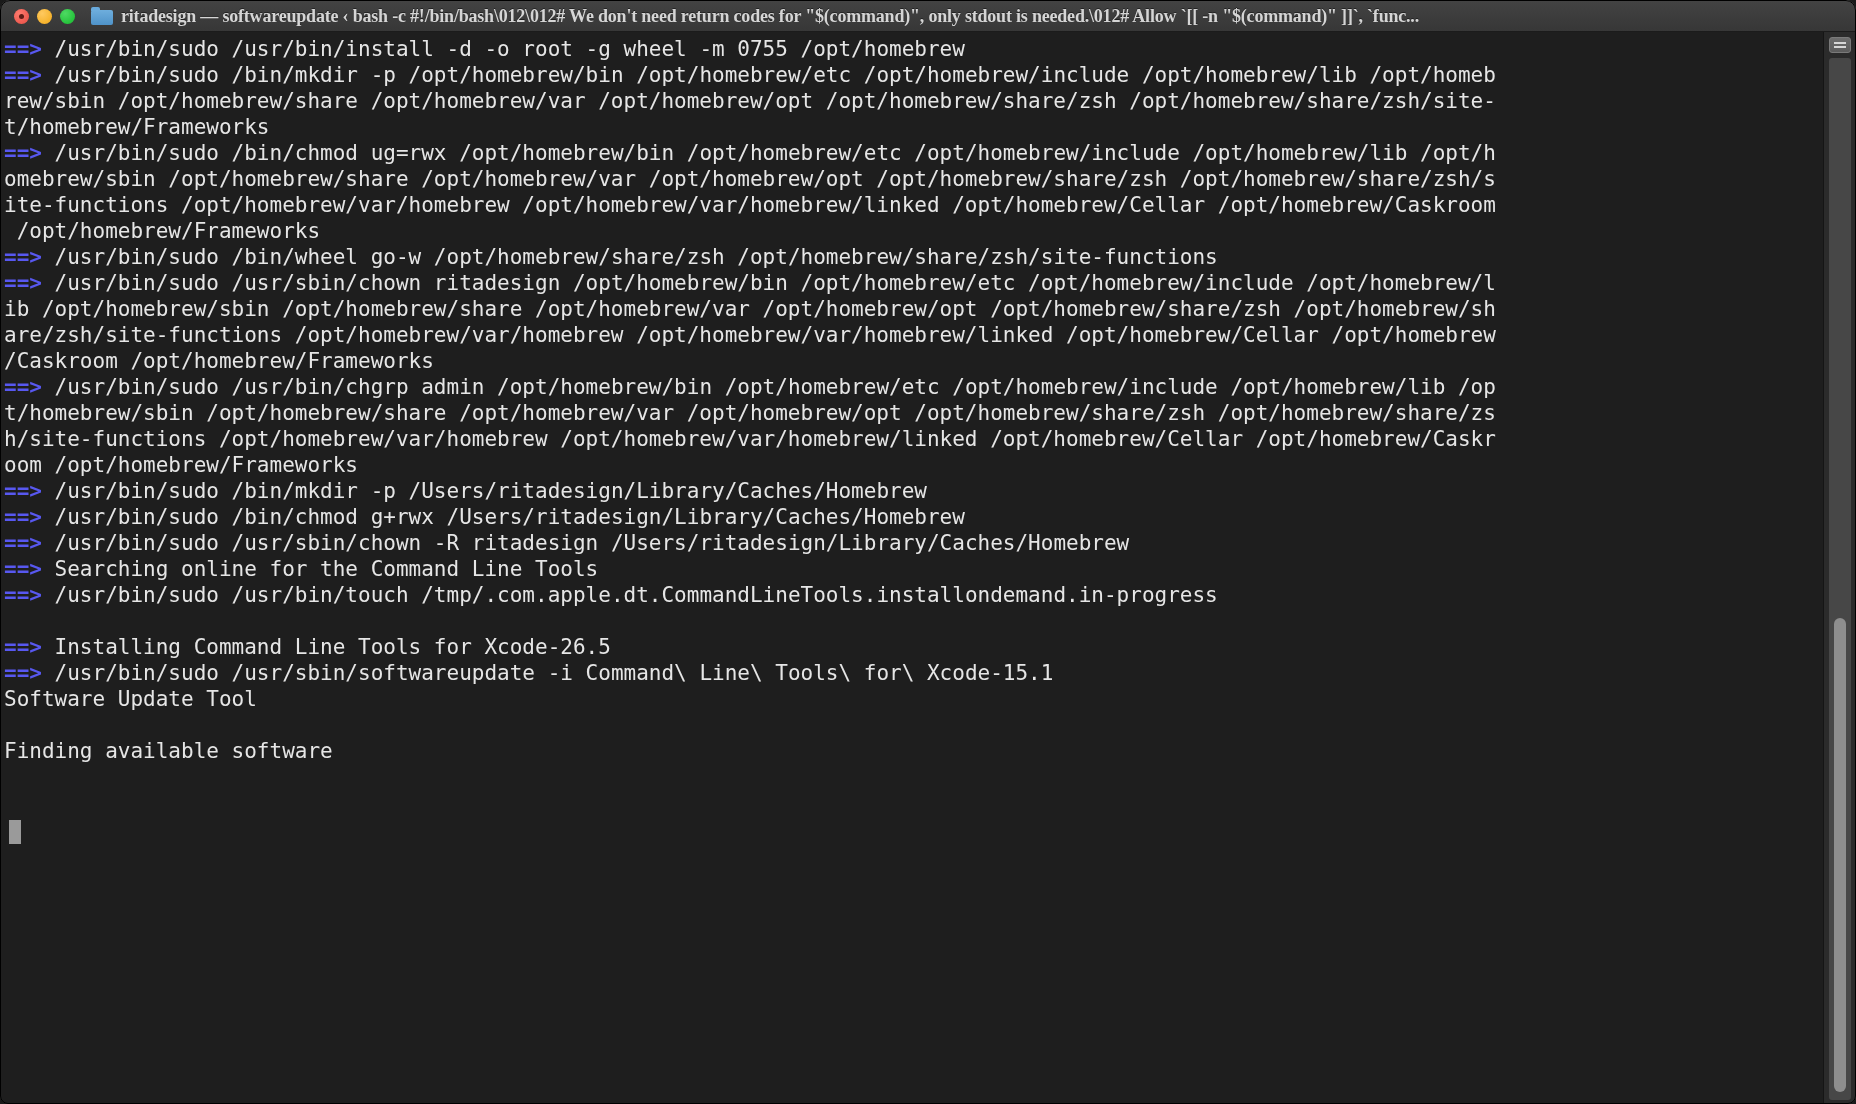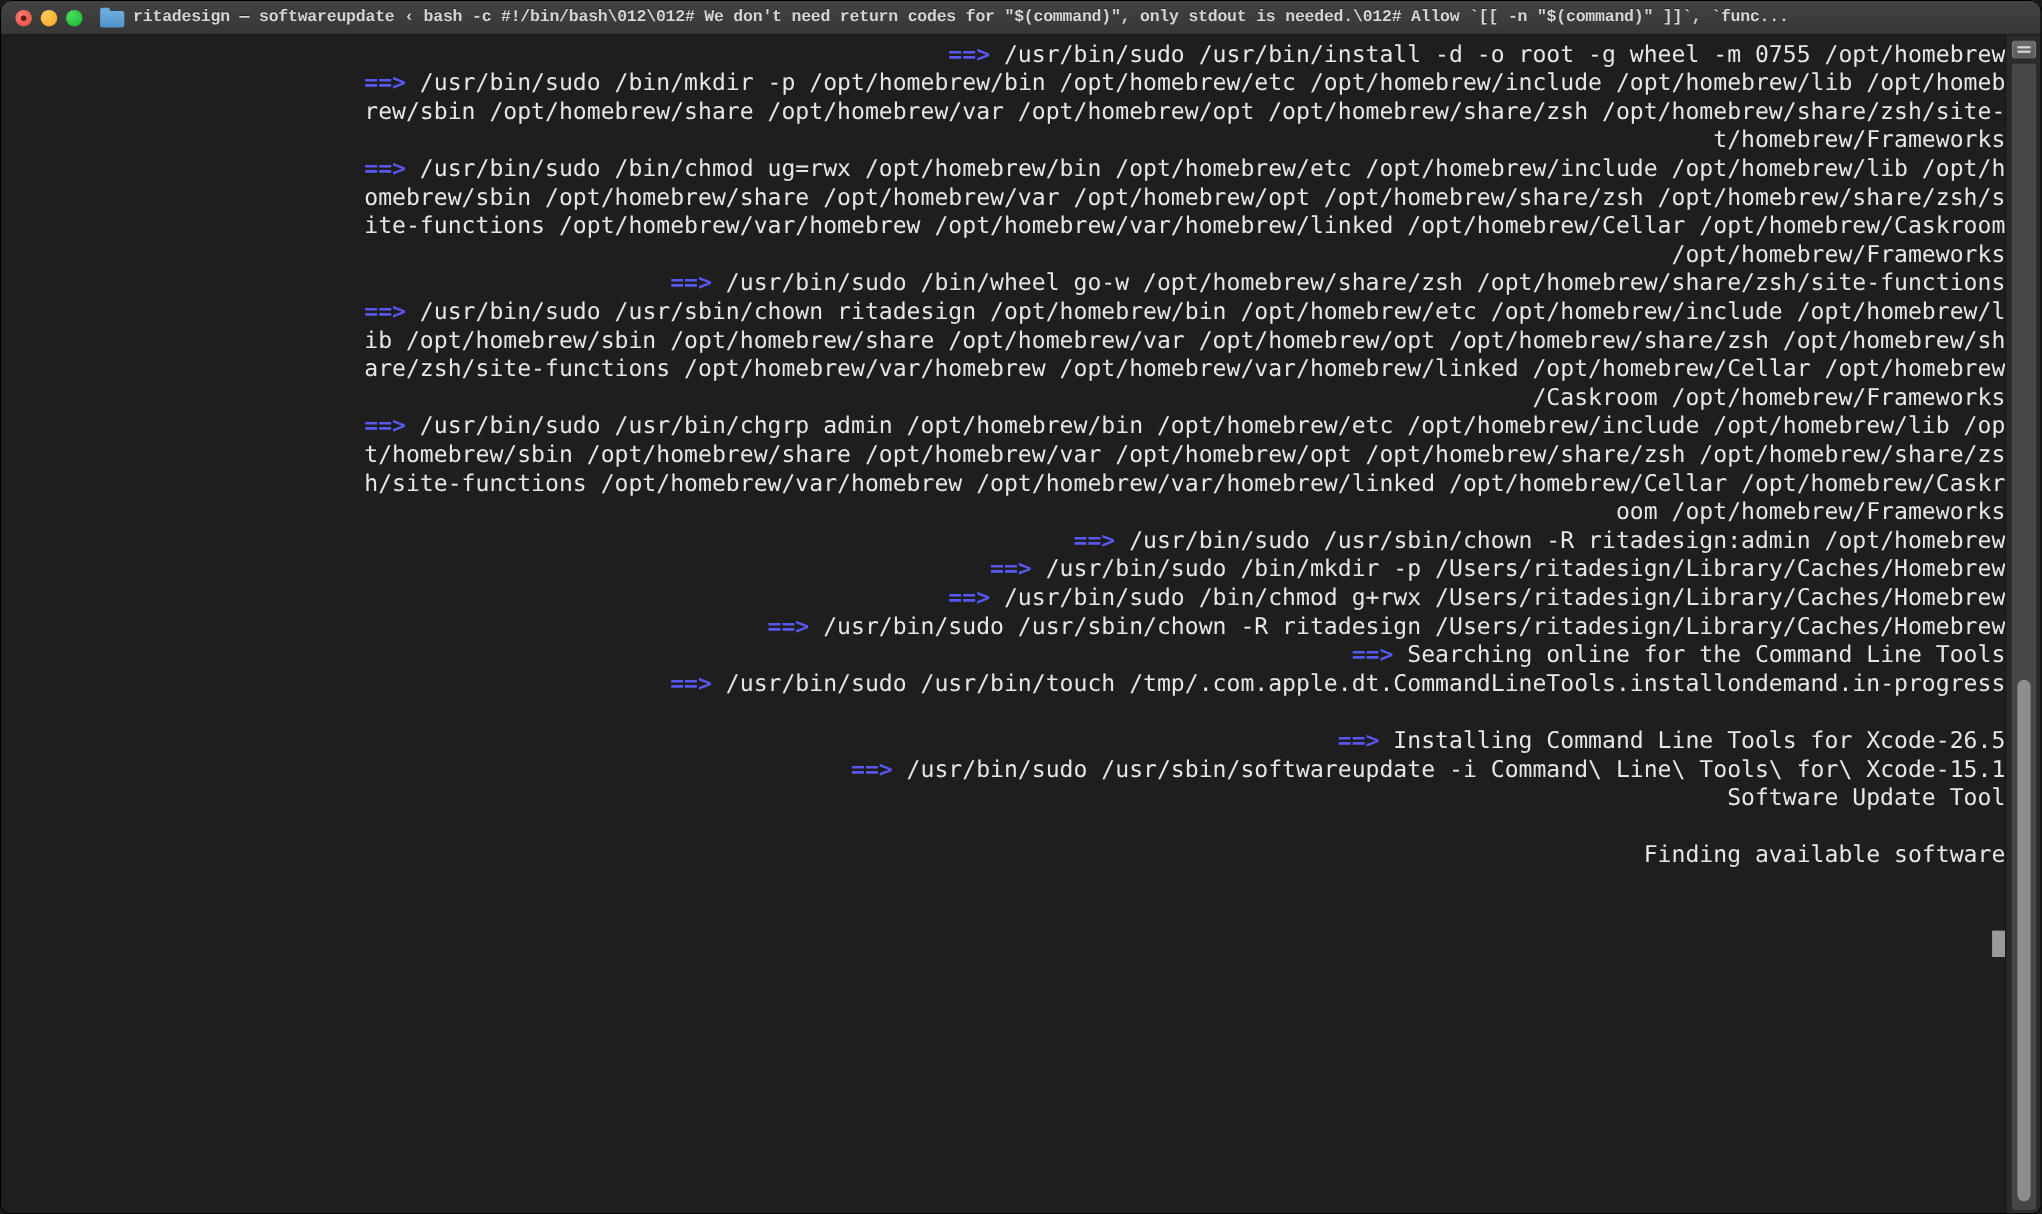--- a/index.html
+++ b/index.html
@@ -87,22 +87,22 @@
     left: 0; top: 3px;
     width: 22px; height: 15px;
     background: linear-gradient(to bottom, #6eaedd, #4f93c9);
     border-radius: 2px;
   }
 
   #title-text {
     flex: 1 1 auto;
     margin-left: 8px;
     color: #d5d5d5;
-    font-family: Liberation Mono, monospace;
-    font-size: 15px;
+    font-family: Liberation Serif, serif;
+    font-size: 18px;
     font-weight: bold;
     letter-spacing: -0.2px;
     white-space: nowrap;
     overflow: hidden;
     text-overflow: clip;
     text-shadow: 0 -1px 0 rgba(0,0,0,0.45);
     line-height: 30px;
   }
 
   
@@ -110,25 +110,24 @@
     flex: 1 1 auto;
     display: flex;
     position: relative;
     background: #1e1e1e;
     min-height: 0;
   }
 
   #terminal {
     flex: 1 1 auto;
     background: #1e1e1e;
-    padding: 4px 0 0 20px;
+    padding: 4px 0 0 4px;
     box-sizing: border-box;
     overflow: hidden;
     min-width: 0;
-    text-align: right;
   }
 
   .tline {
     color: #e6e6e6;
     font-family: "DejaVu Sans Mono", "Liberation Mono", monospace;
     font-size: 21px;
     line-height: 26px;
     white-space: pre;
     letter-spacing: 0px;
     height: 26px;
@@ -248,21 +247,20 @@
         <div class="tline"><span> /opt/homebrew/Frameworks</span></div>
         <div class="tline"><span class="arrow">==&gt;</span><span> /usr/bin/sudo /bin/wheel go-w /opt/homebrew/share/zsh /opt/homebrew/share/zsh/site-functions</span></div>
         <div class="tline"><span class="arrow">==&gt;</span><span> /usr/bin/sudo /usr/sbin/chown ritadesign /opt/homebrew/bin /opt/homebrew/etc /opt/homebrew/include /opt/homebrew/l</span></div>
         <div class="tline"><span>ib /opt/homebrew/sbin /opt/homebrew/share /opt/homebrew/var /opt/homebrew/opt /opt/homebrew/share/zsh /opt/homebrew/sh</span></div>
         <div class="tline"><span>are/zsh/site-functions /opt/homebrew/var/homebrew /opt/homebrew/var/homebrew/linked /opt/homebrew/Cellar /opt/homebrew</span></div>
         <div class="tline"><span>/Caskroom /opt/homebrew/Frameworks</span></div>
         <div class="tline"><span class="arrow">==&gt;</span><span> /usr/bin/sudo /usr/bin/chgrp admin /opt/homebrew/bin /opt/homebrew/etc /opt/homebrew/include /opt/homebrew/lib /op</span></div>
         <div class="tline"><span>t/homebrew/sbin /opt/homebrew/share /opt/homebrew/var /opt/homebrew/opt /opt/homebrew/share/zsh /opt/homebrew/share/zs</span></div>
         <div class="tline"><span>h/site-functions /opt/homebrew/var/homebrew /opt/homebrew/var/homebrew/linked /opt/homebrew/Cellar /opt/homebrew/Caskr</span></div>
         <div class="tline"><span>oom /opt/homebrew/Frameworks</span></div>
-        <div class="tline"><span class="arrow">==&gt;</span><span> /usr/bin/sudo /usr/sbin/chown -R ritadesign:admin /opt/homebrew</span></div>
         <div class="tline"><span class="arrow">==&gt;</span><span> /usr/bin/sudo /bin/mkdir -p /Users/ritadesign/Library/Caches/Homebrew</span></div>
         <div class="tline"><span class="arrow">==&gt;</span><span> /usr/bin/sudo /bin/chmod g+rwx /Users/ritadesign/Library/Caches/Homebrew</span></div>
         <div class="tline"><span class="arrow">==&gt;</span><span> /usr/bin/sudo /usr/sbin/chown -R ritadesign /Users/ritadesign/Library/Caches/Homebrew</span></div>
         <div class="tline"><span class="arrow">==&gt;</span><span> Searching online for the Command Line Tools</span></div>
         <div class="tline"><span class="arrow">==&gt;</span><span> /usr/bin/sudo /usr/bin/touch /tmp/.com.apple.dt.CommandLineTools.installondemand.in-progress</span></div>
         <div class="tline blank"><span>&nbsp;</span></div>
         <div class="tline"><span class="arrow">==&gt;</span><span> Installing Command Line Tools for Xcode-26.5</span></div>
         <div class="tline"><span class="arrow">==&gt;</span><span> /usr/bin/sudo /usr/sbin/softwareupdate -i Command\ Line\ Tools\ for\ Xcode-15.1</span></div>
         <div class="tline"><span>Software Update Tool</span></div>
         <div class="tline blank"><span>&nbsp;</span></div>

